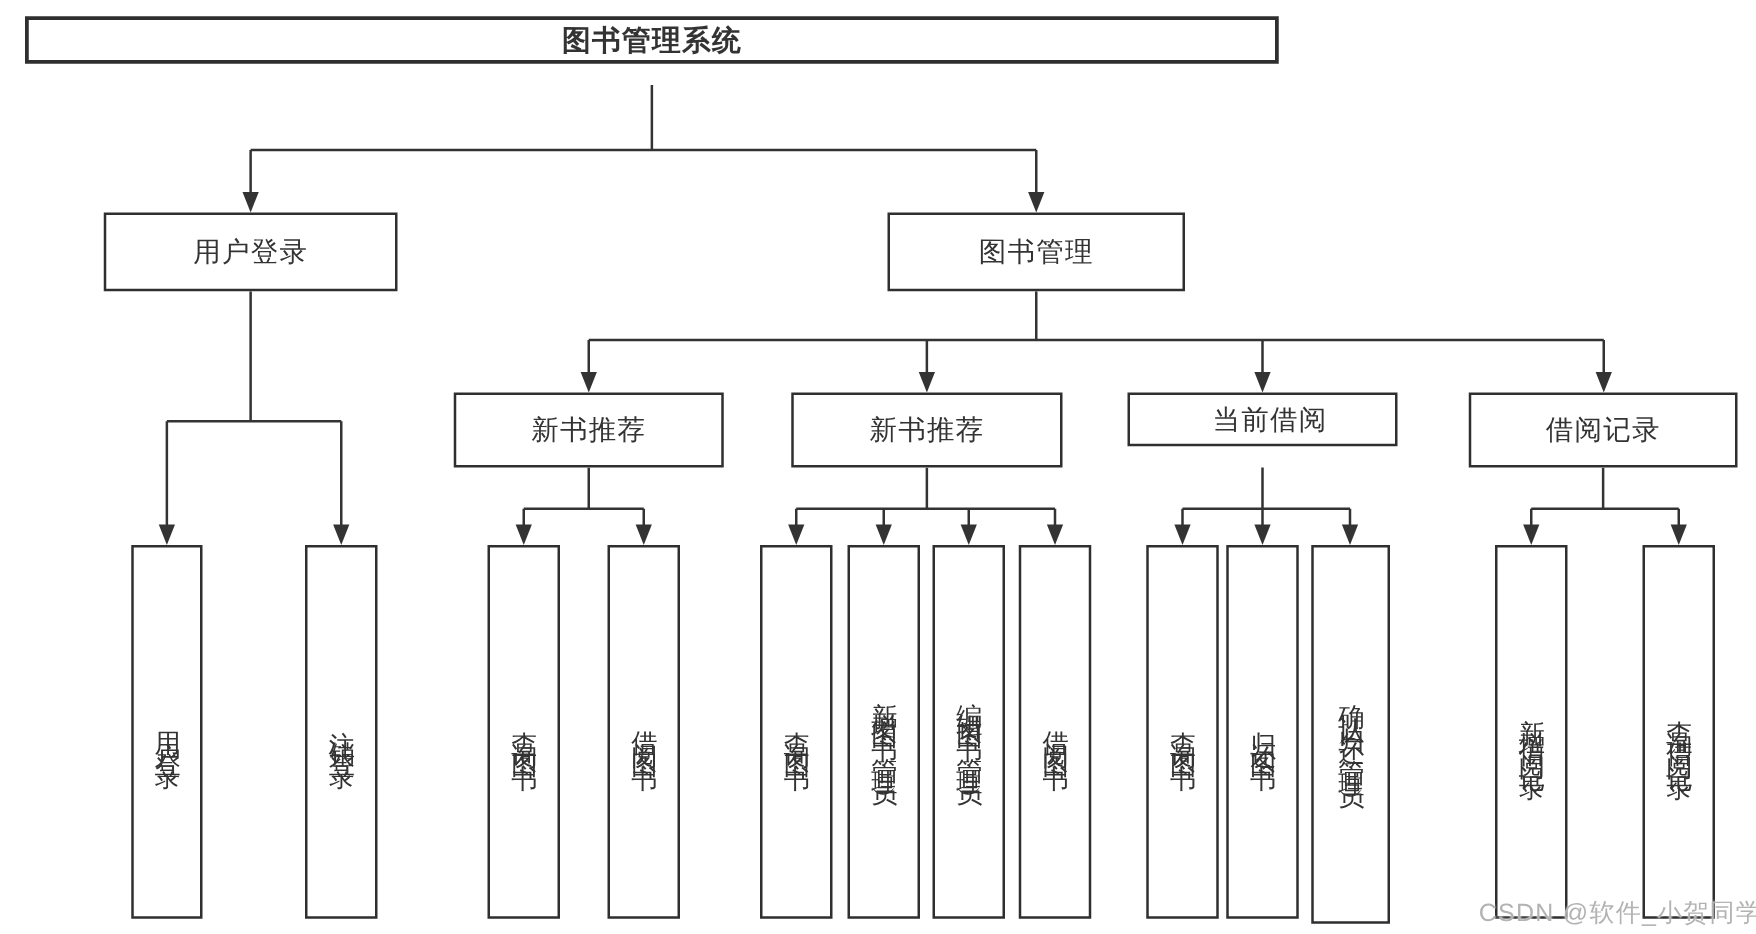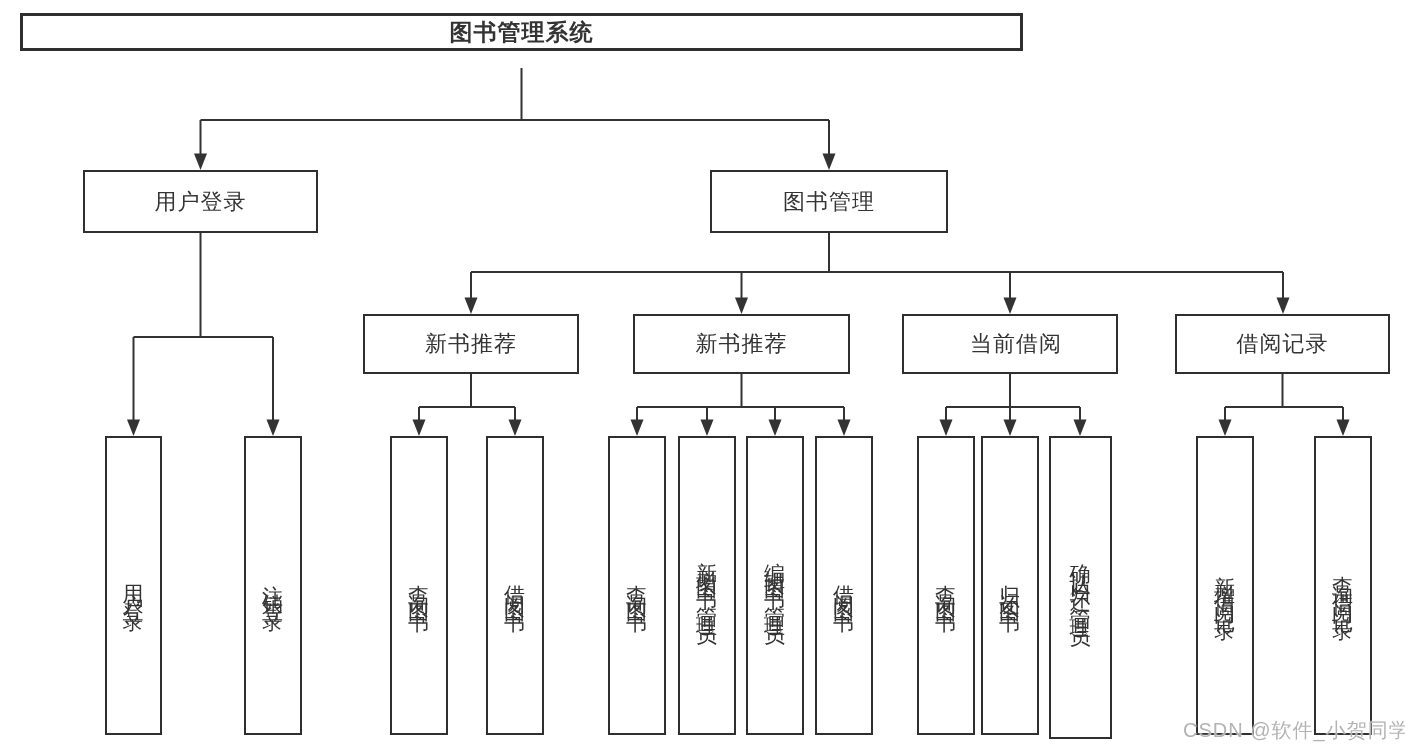--- a/index.html
+++ b/index.html
@@ -111,21 +111,21 @@
   <div class="node h" style="left:710px;top:170px;width:238px;height:63px;">
     <span>图书管理</span>
   </div>
 
   <div class="node h" style="left:363px;top:314px;width:216px;height:60px;text-align:center;">
     <span>新书推荐</span>
   </div>
   <div class="node h" style="left:633px;top:314px;width:217px;height:60px;">
     <span>新书推荐</span>
   </div>
-  <div class="node h" style="left:902px;top:314px;width:216px;height:60px;padding-left:12px;">
+  <div class="node h" style="left:902px;top:314px;width:216px;height:43px;padding-left:12px;">
     <span>当前借阅</span>
   </div>
   <div class="node h" style="left:1175px;top:314px;width:215px;height:60px;">
     <span>借阅记录</span>
   </div>
 
   <div class="node v" style="left:105px;top:436px;width:57px;height:299px;">
     <span class="vtext">用户登录</span>
   </div>
   <div class="node v" style="left:244px;top:436px;width:58px;height:299px;">

